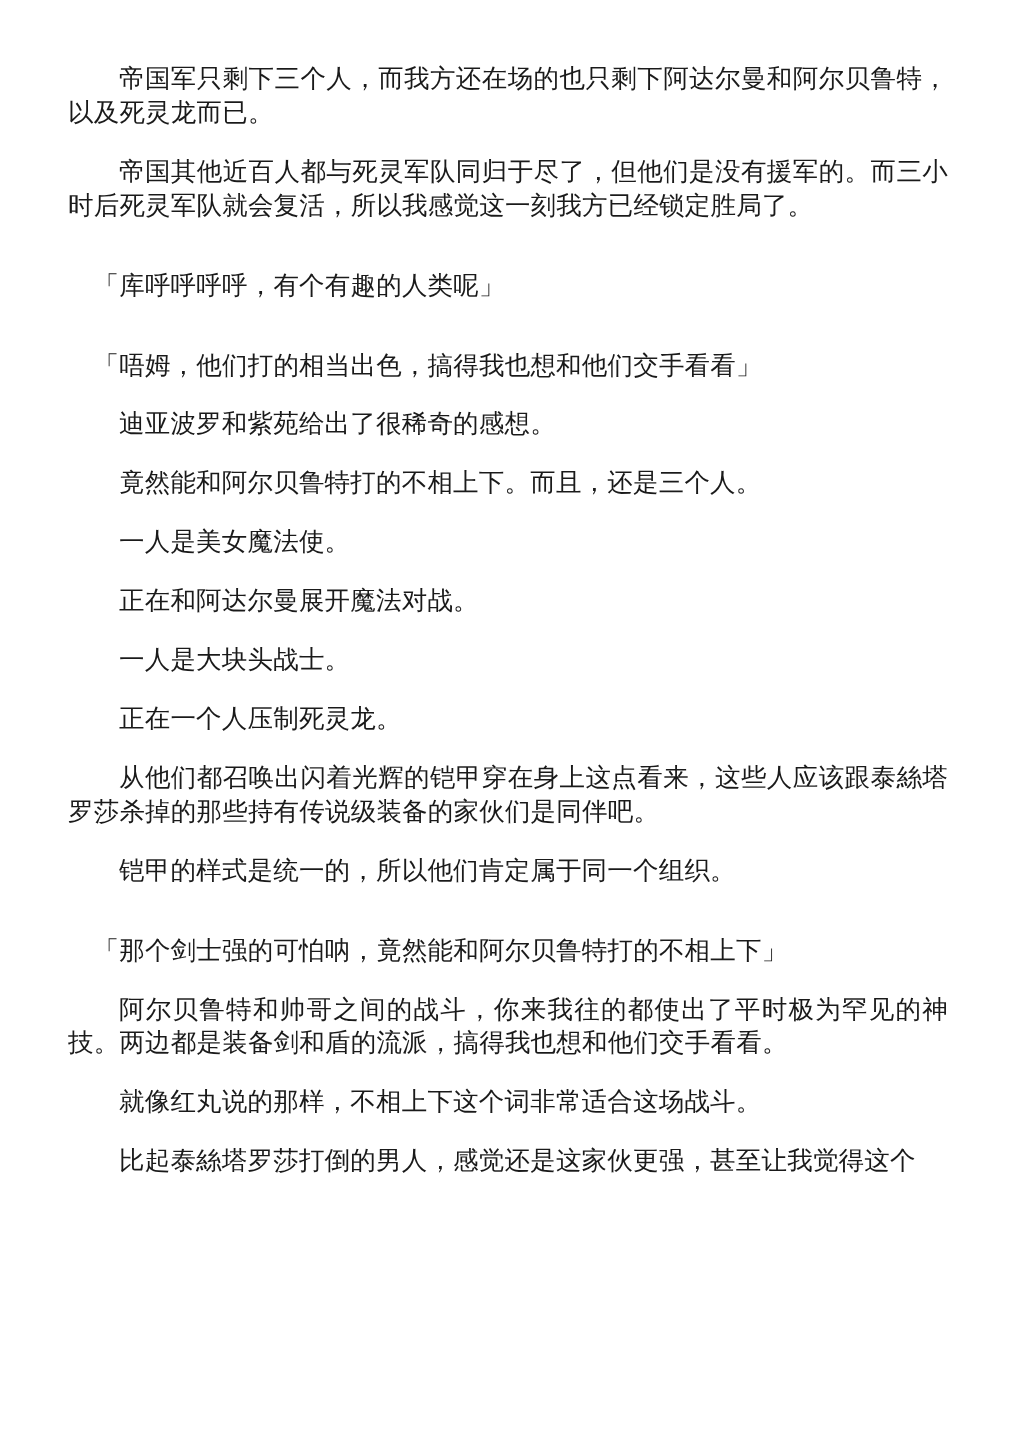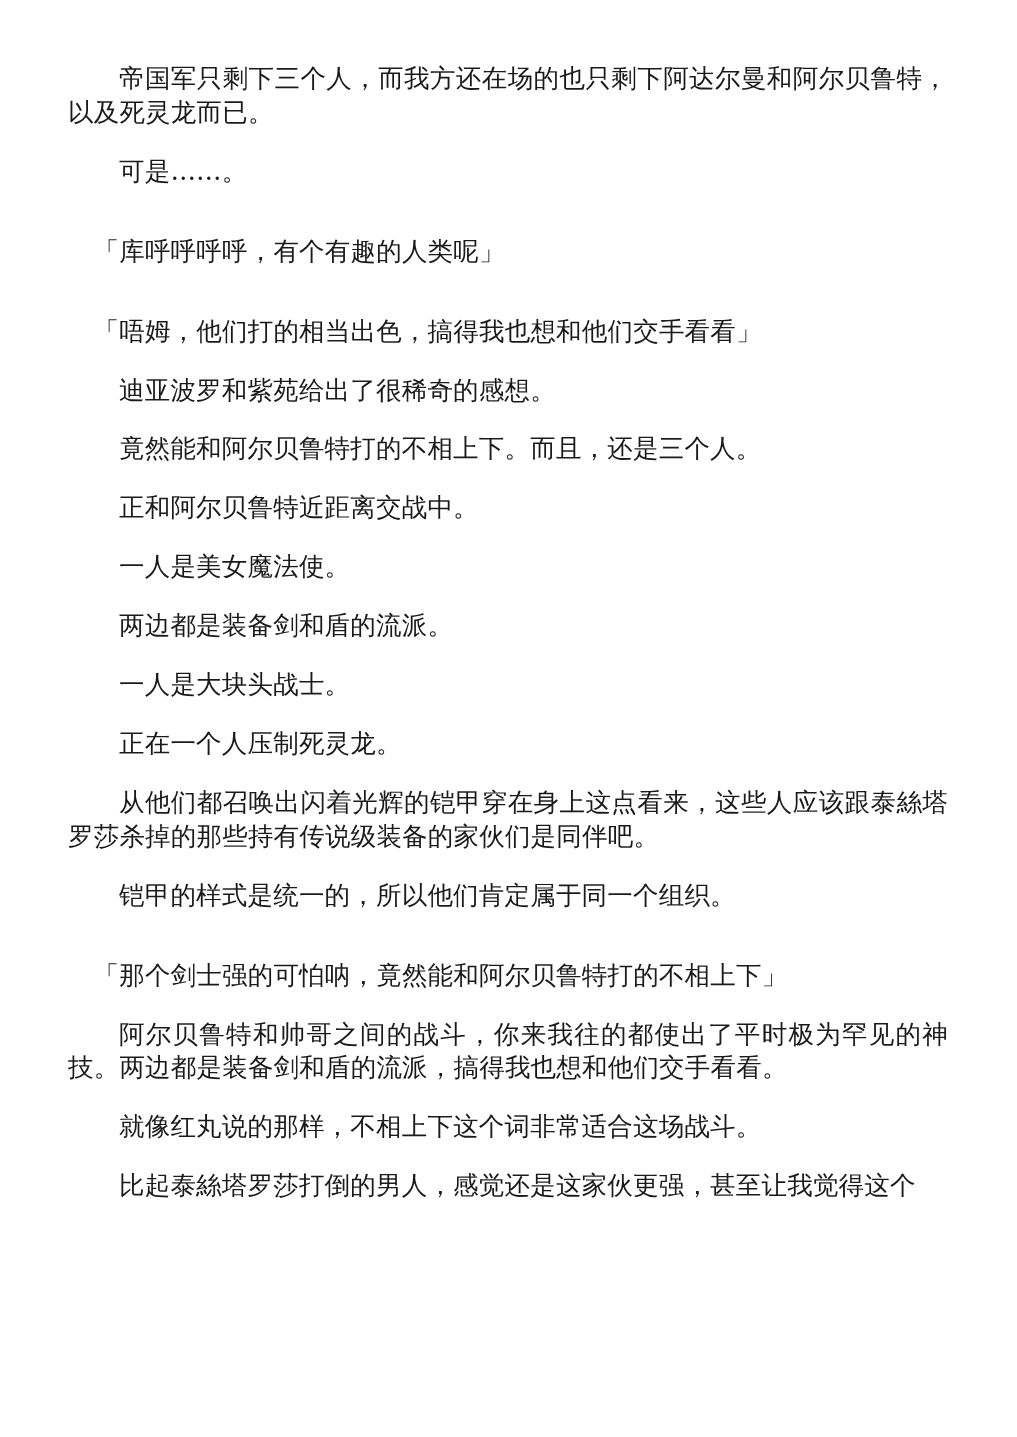--- a/index.html
+++ b/index.html
@@ -42,28 +42,27 @@
   p.last {
     margin-bottom: 8px;
   }
 </style>
 </head>
 <body>
 
 <div class="page">
   <div class="content">
     <p class="para indent">帝国军只剩下三个人，而我方还在场的也只剩下阿达尔曼和阿尔贝鲁特，以及死灵龙而已。</p>
-    <p class="para indent">可是……。</p>
+    <p class="para indent">帝国其他近百人都与死灵军队同归于尽了，但他们是没有援军的。而三小时后死灵军队就会复活，所以我感觉这一刻我方已经锁定胜局了。</p>
     <p class="para quote">「库呼呼呼呼，有个有趣的人类呢」</p>
     <p class="para quote">「唔姆，他们打的相当出色，搞得我也想和他们交手看看」</p>
     <p class="para indent">迪亚波罗和紫苑给出了很稀奇的感想。</p>
     <p class="para indent">竟然能和阿尔贝鲁特打的不相上下。而且，还是三个人。</p>
-    <p class="para indent">正和阿尔贝鲁特近距离交战中。</p>
     <p class="para indent">一人是美女魔法使。</p>
-    <p class="para indent">两边都是装备剑和盾的流派。</p>
+    <p class="para indent">正在和阿达尔曼展开魔法对战。</p>
     <p class="para indent">一人是大块头战士。</p>
     <p class="para indent">正在一个人压制死灵龙。</p>
     <p class="para indent">从他们都召唤出闪着光辉的铠甲穿在身上这点看来，这些人应该跟泰絲塔罗莎杀掉的那些持有传说级装备的家伙们是同伴吧。</p>
     <p class="para indent">铠甲的样式是统一的，所以他们肯定属于同一个组织。</p>
     <p class="para quote">「那个剑士强的可怕呐，竟然能和阿尔贝鲁特打的不相上下」</p>
     <p class="para indent">阿尔贝鲁特和帅哥之间的战斗，你来我往的都使出了平时极为罕见的神技。两边都是装备剑和盾的流派，搞得我也想和他们交手看看。</p>
     <p class="para indent">就像红丸说的那样，不相上下这个词非常适合这场战斗。</p>
     <p class="para indent last">比起泰絲塔罗莎打倒的男人，感觉还是这家伙更强，甚至让我觉得这个</p>
   </div>
 </div>

